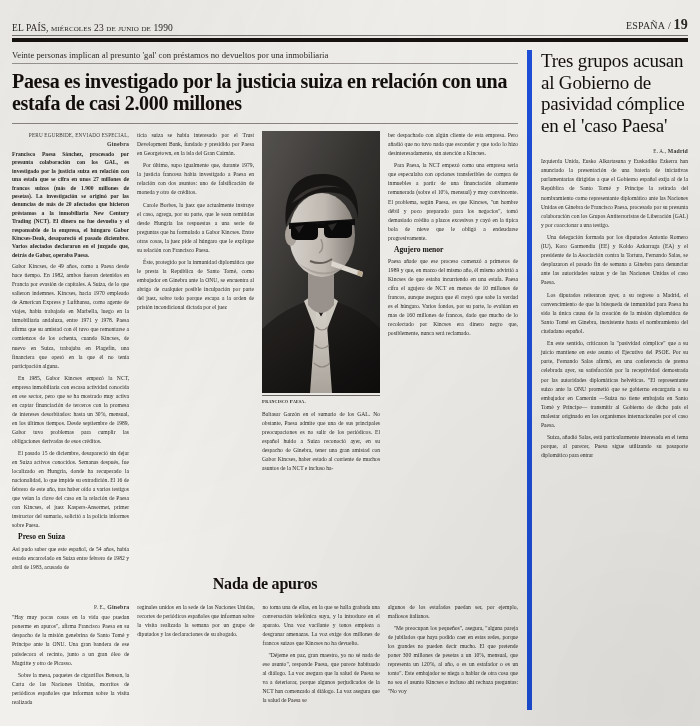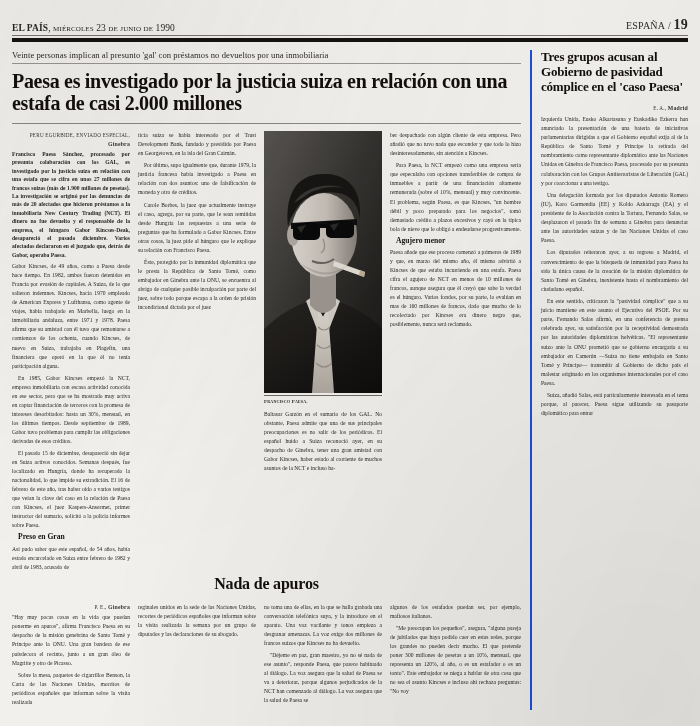--- a/index.html
+++ b/index.html
@@ -22,29 +22,29 @@
   #page{position:absolute;inset:0;padding:0 12px;box-sizing:border-box;}
 
   
   .masthead{
     display:flex;align-items:flex-end;justify-content:space-between;
     padding-top:17px;
     border-bottom:1px solid #7a7570;
     padding-bottom:2px;
   }
   .masthead-left{font-size:9.5px;letter-spacing:.1px;color:#2a2724;font-variant:small-caps;}
-  .masthead-left .pub{font-weight:bold;font-variant:small-caps;}
+  .masthead-left .pub{font-weight:normal;font-variant:small-caps;}
   .masthead-right{font-size:10px;color:#2a2724;letter-spacing:.2px;}
   .masthead-right .section{font-variant:small-caps;font-weight:normal;text-align:right;}
   .masthead-right .pageno{font-weight:bold;font-size:14px;}
   .rule-thick{height:4px;background:#15120f;margin-top:2px;}
 
   
   .page-body{display:flex;gap:0;margin-top:8px;height:660px;}
-  .main-area{width:520px;box-sizing:border-box;padding-right:9px;border-right:2px solid #1d4ed8;}
+  .main-area{width:520px;box-sizing:border-box;padding-right:9px;border-right:5px solid #1d4ed8;}
   .side-area{width:156px;box-sizing:border-box;padding-left:9px;}
 
   
   .kicker{
     font-size:8.6px;color:#2c2926;letter-spacing:.05px;
     padding-bottom:3px;border-bottom:1px solid #9a9590;
     margin-bottom:7px;
   }
   
   h1.headline{
@@ -92,21 +92,21 @@
     margin:0;font-size:16px;font-weight:bold;text-align:center;
     letter-spacing:-.2px;color:#120f0d;padding-bottom:6px;
   }
   .sec-grid{display:flex;gap:8px;margin-top:4px;}
   .sec-col{font-size:5.6px;line-height:1.62;text-align:justify;color:#2a2724;}
   .sec-col p{margin:0 0 3px 0;text-indent:6px;}
   .sec-col p.first{text-indent:0;}
 
   
   h3.side-headline{
-    margin:0 0 10px 0;font-size:13px;line-height:1.14;font-weight:bold;
+    margin:0 0 10px 0;font-size:19px;line-height:1.14;font-weight:normal;
     color:#120f0d;letter-spacing:-.2px;
   }
   .side-col{font-size:5.6px;line-height:1.63;text-align:justify;color:#2a2724;}
   .side-col p{margin:0 0 3px 0;text-indent:6px;}
   .side-col p.first{text-indent:0;}
   .fade-bottom{
     position:absolute;left:0;right:0;bottom:0;height:16px;z-index:40;
     background:linear-gradient(to bottom, rgba(242,240,236,0), rgba(242,240,236,.0));
   }
 </style>
@@ -132,21 +132,21 @@
       <div class="rule-thin"></div>
 
       <div class="lead-grid">
 
         <div class="col c1">
           <span class="byline"><span>PERU EGURBIDE, ENVIADO ESPECIAL,</span> <b>Ginebra</b></span>
           <p class="lead first">Francisco Paesa Sánchez, procesado por presunta colaboración con los GAL, es investigado por la justicia suiza en relación con una estafa que se cifra en unos 27 millones de francos suizos (más de 1.900 millones de pesetas). La investigación se originó por las denuncias de más de 20 afectados que hicieron préstamos a la inmobiliaria New Century Trading (NCT). El dinero no fue devuelto y el responsable de la empresa, el húngaro Gabor Kincses-Deak, desapareció el pasado diciembre. Varios afectados declararon en el juzgado que, detrás de Gabor, operaba Paesa.</p>
           <p class="first">Gabor Kincses, de 49 años, como a Paesa desde hace tiempo. En 1982, ambos fueron detenidos en Francia por evasión de capitales. A Suiza, de lo que salieron indemnes. Kincses, hacia 1970 empleado de American Express y Lufthansa, como agente de viajes, había trabajado en Marbella, luego en la inmobiliaria andaluza, entre 1971 y 1978. Paesa afirma que su amistad con él tuvo que remontarse a comienzos de los ochenta, cuando Kincses, de nuevo en Suiza, trabajaba en Plagefin, una financiera que operó en la que él no tenía participación alguna.</p>
           <p>En 1985, Gabor Kincses empezó la NCT, empresa inmobiliaria con escasa actividad conocida en ese sector, pero que se ha mostrado muy activa en captar financiación de terceros con la promesa de intereses desorbitados: hasta un 30%, mensual, en los últimos tiempos. Desde septiembre de 1989, Gabor tuvo problemas para cumplir las obligaciones derivadas de esos créditos.</p>
           <p>El pasado 15 de diciembre, desapareció sin dejar en Suiza activos conocidos. Semanas después, fue localizado en Hungría, donde ha recuperado la nacionalidad, lo que impide su extradición. El 16 de febrero de este año, tras haber oído a varios testigos que veían la clave del caso en la relación de Paesa con Kincses, el juez Kaspers-Ansermet, primer instructor del sumario, solicitó a la policía informes sobre Paesa.</p>
-          <p class="subhead">Preso en Gran</p>
+          <p class="subhead">Preso en Suiza</p>
           <p class="first">Así pudo saber que este español, de 54 años, había estado encarcelado en Suiza entre febrero de 1982 y abril de 1983, acusado de</p>
         </div>
 
         <div class="col c2">
           <p class="first">ticia suiza se había interesado por el Trust Development Bank, fundado y presidido por Paesa en Georgetown, en la isla del Gran Caimán.</p>
           <p>Por último, supo igualmente que, durante 1979, la justicia francesa había investigado a Paesa en relación con dos asuntos: uno de falsificación de moneda y otro de créditos.</p>
           <p>Carole Borbes, la juez que actualmente instruye el caso, agrega, por su parte, que le sean remitidas desde Hungría las respuestas a una serie de preguntas que ha formulado a Gabor Kincses. Entre otras cosas, la juez pide al húngaro que le explique su relación con Francisco Paesa.</p>
           <p>Éste, protegido por la inmunidad diplomática que le presta la República de Santo Tomé, como embajador en Ginebra ante la ONU, se encuentra al abrigo de cualquier posible inculpación por parte del juez, sobre todo porque escapa a la orden de prisión incondicional dictada por el juez</p>
         </div>
 

